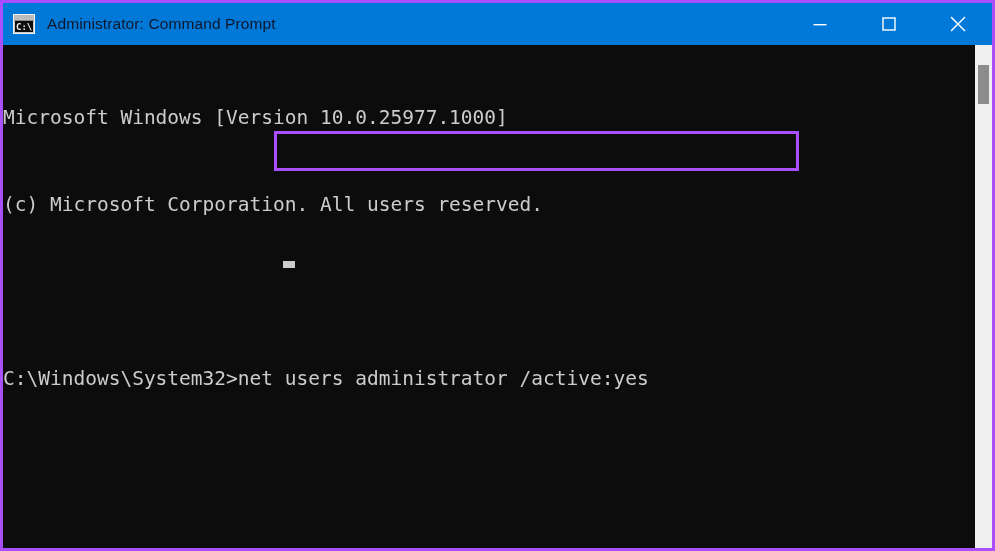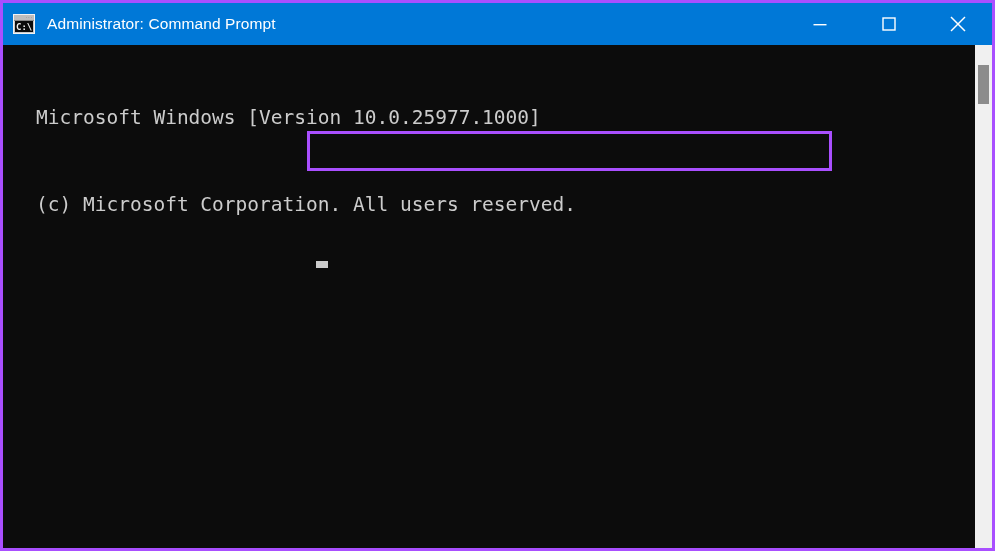--- a/index.html
+++ b/index.html
@@ -76,21 +76,21 @@
     font-family: "DejaVu Sans Mono", monospace;
     font-size: 9px;
     font-weight: bold;
     line-height: 12px;
     text-align: left;
     padding-left: 1px;
     box-sizing: border-box;
     overflow: hidden;
   }
   .title-text {
-    color: #ffffff;
+    color: #0f172a;
     font-size: 15.5px;
     font-family: "Liberation Sans", sans-serif;
     white-space: nowrap;
     letter-spacing: 0.1px;
   }
 
   
   .caption-buttons {
     position: absolute;
     right: 0;
@@ -110,21 +110,20 @@
 
   
   .console {
     position: absolute;
     left: 0;
     top: 42px;
     width: 933px;
     height: 503px;
     background: #0c0c0c;
     overflow: hidden;
-    margin-left: 33px;
   }
   .term-text {
     position: absolute;
     left: 0px;
     top: 0px;
     font-family: "DejaVu Sans Mono", monospace;
     font-size: 19.5px;
     line-height: 29px;
     color: #cccccc;
     white-space: pre;
@@ -201,20 +200,21 @@
         <line x1="17" y1="3" x2="3" y2="17" stroke="#ffffff" stroke-width="1.5"></line>
       </svg>
     </div>
   </div>
 
   <div class="console">
     <div class="term-text">
       <div class="term-line">Microsoft Windows [Version 10.0.25977.1000]</div>
       <div class="term-line">(c) Microsoft Corporation. All users reserved.</div>
       <div class="term-line"></div>
+      <div class="term-line">C:\Windows\System32&gt;net users administrator /active:yes</div>
       <div class="term-line"></div>
       
       
     </div>
     <div class="cursor-block"></div>
     <div class="cmd-highlight"></div>
   </div>
 
   <div class="scrollbar">
     <div class="scroll-thumb"></div>

